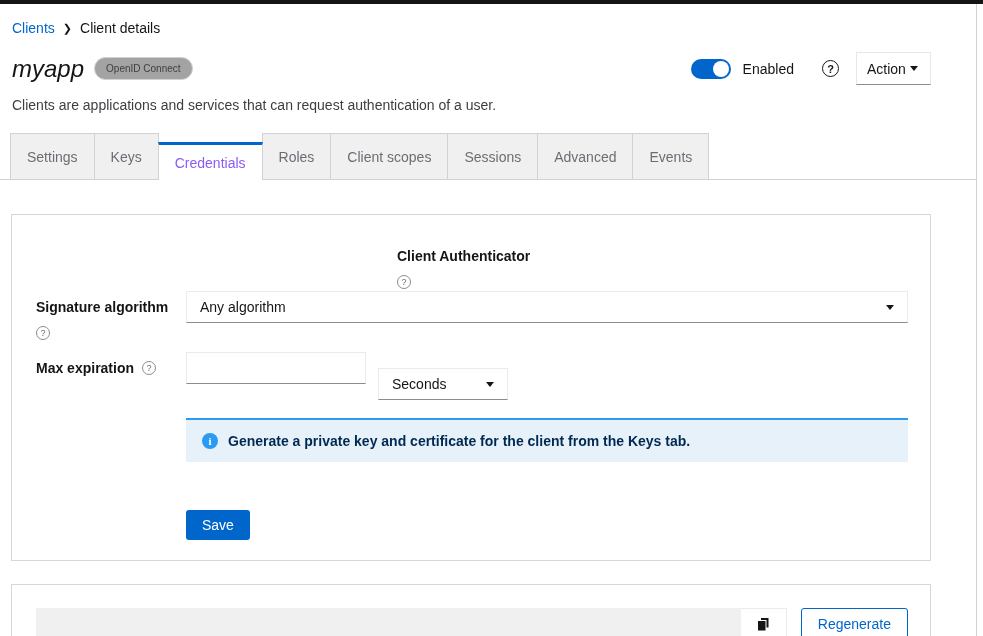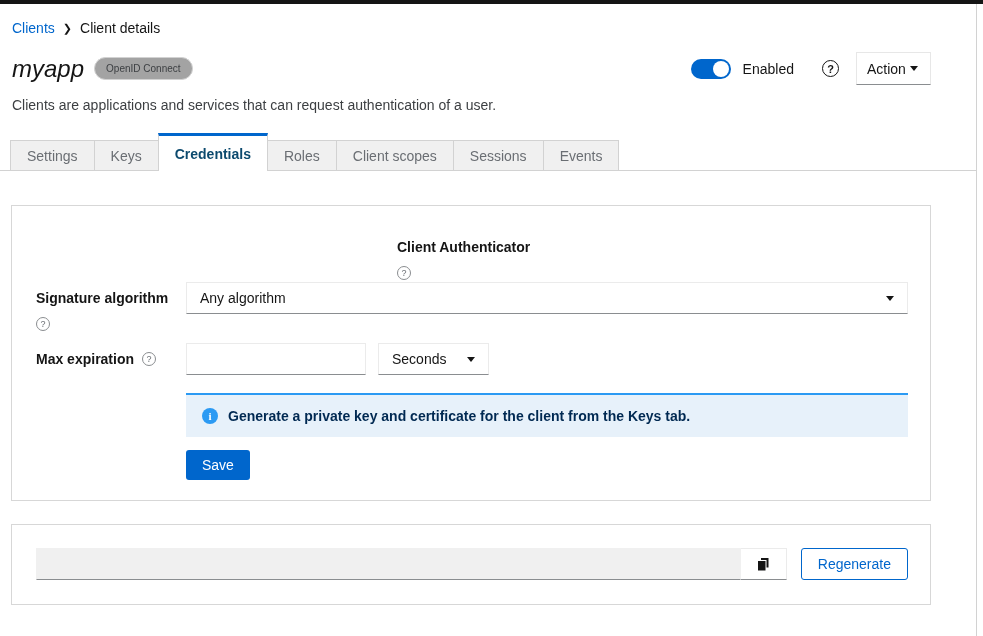--- a/index.html
+++ b/index.html
@@ -40,28 +40,28 @@
     border:1px solid #e7e7e7; border-bottom:1px solid #8a8d90;
     display:flex; align-items:center; justify-content:space-between;
     padding:0 12px 0 10px; cursor:pointer; color:#151515;
   }
   .caret { width:0; height:0; border-left:4px solid transparent; border-right:4px solid transparent; border-top:5px solid #151515; }
   .description { margin-top:12px; color:#3c3f42; font-size:14px; }
 
   
   .tabs-bar { display:flex; align-items:flex-end; border-bottom:1px solid #d2d2d2; padding-left:10px; margin-top:20px; }
   .tab {
-    height:30px; display:flex; align-items:center; padding:0 16px;
+    height:46px; display:flex; align-items:center; padding:0 16px;
     background:#f0f0f0; border:1px solid #d2d2d2; border-bottom:none; margin-left:-1px;
     color:#6a6e73; font-size:14px; cursor:pointer; white-space:nowrap;
   }
   .tab:first-child { margin-left:0; }
   .tab.active {
     height:38px; background:#fff; border-top:3px solid #0066cc;
-    color:#0c4a6e; position:relative; z-index:2; margin-bottom:-1px;font-weight:bold;
+    color:#8b5cf6; position:relative; z-index:2; margin-bottom:-1px;
   }
 
   
   .content { padding:34px 45px 0 11px; }
   .card { background:#fff; border:1px solid #d7d7d7; }
   .card-credentials { padding:25px 22px 20px 24px; }
   .card-registration { padding:23px 22px 24px 24px; margin-top:23px; }
 
   .form-row { display:flex; align-items:flex-start; }
   .label-col { width:150px; flex:none; padding-top:6px; }
@@ -83,35 +83,35 @@
   }
   .pf-input {
     height:32px; width:100%; background:#fff;
     border:1px solid #ebebeb; border-bottom:1px solid #8a8d90;
     padding:0 8px; font-family:inherit; font-size:14px; color:#151515; outline:none;
   }
   .row-gap-sm { margin-bottom:2px;justify-content:center; }
   .row-expiration { margin-top:12px; margin-bottom:18px; }
   .expiration-controls { display:flex; gap:12px; }
   .expiration-input { width:180px; flex:none; }
-  .unit-select { width:111px; flex:none; }
+  .unit-select { width:130px; flex:none;margin-top:16px; }
 
   .alert-info {
     border-top:2px solid #2b9af3; background:#e7f1fa;
     display:flex; align-items:center; gap:10px; padding:12px 16px; min-height:44px;
   }
   .info-icon {
     width:16px; height:16px; border-radius:50%; background:#2b9af3; flex:none;
     display:inline-flex; align-items:center; justify-content:center;
     color:#fff; font-size:11px; font-weight:700; font-family:"Liberation Serif", serif;
   }
   .alert-text { color:#002952; font-weight:600; font-size:14px; }
 
   .btn-primary {
-    margin-top:13px; display:inline-block; background:#0066cc; color:#fff; border:none;
+    margin-top:48px; display:inline-block; background:#0066cc; color:#fff; border:none;
     border-radius:3px; padding:7px 16px; font-size:14px; font-family:inherit; cursor:pointer;
   }
   .btn-secondary {
     background:#fff; color:#0066cc; border:1px solid #0066cc; border-radius:3px;
     padding:7px 16px; font-size:14px; font-family:inherit; cursor:pointer; flex:none;
   }
 
   .reg-control { display:flex; align-items:flex-start; gap:14px;border-radius:16px; }
   .input-group { display:flex; flex:1; min-width:0; }
   .pf-input.readonly { background:#f0f0f0; border-color:#f0f0f0; border-bottom-color:#8a8d90; }
@@ -157,20 +157,21 @@
     <p class="description">Clients are applications and services that can request authentication of a user.</p>
   </div>
 
   <div class="tabs-bar">
     <div class="tab">Settings</div>
     <div class="tab">Keys</div>
     <div class="tab active">Credentials</div>
     <div class="tab">Roles</div>
     <div class="tab">Client scopes</div>
     <div class="tab">Sessions</div>
+    <div class="tab">Advanced</div>
     <div class="tab">Events</div>
   </div>
 
   <div class="content">
 
     <div class="card card-credentials">
 
       <div class="form-row row-gap-sm">
         <div class="label-col">
           <div class="form-label">Client Authenticator</div>

